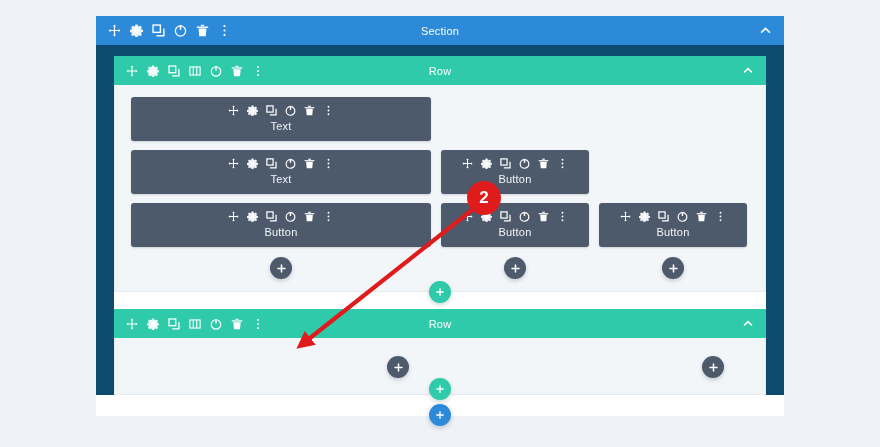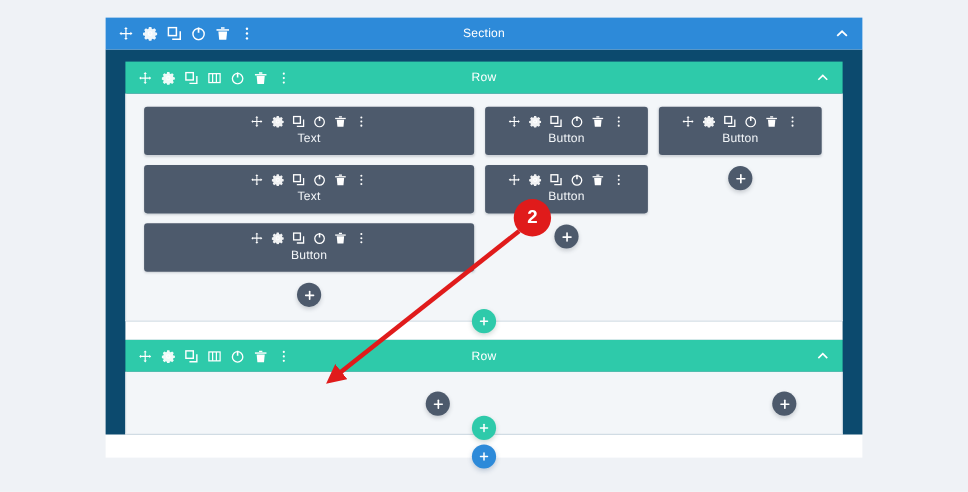--- a/index.html
+++ b/index.html
@@ -53,21 +53,21 @@
   
   .row-block { margin-bottom: 0; }
   .row-body {
     background: #f3f6f9;
     border: 1px solid #e6ebf0;
     border-top: none;
     padding: 12px 16px 0 16px;
   }
   .row-gap { height: 17px; background: #ffffff; position: relative; }
 
-  .cols { display: flex; gap: 10px; align-items: flex-start; }
+  .cols { display: flex; gap: 10px; align-items: flex-end; }
   .col { display: flex; flex-direction: column; align-items: center; }
   .col-wide { width: 300px; }
   .col-narrow { width: 148px; }
 
   
   .module {
     width: 100%;
     background: #4d5a6c;
     border-radius: 3px;
     padding: 8px 0 9px 0;

